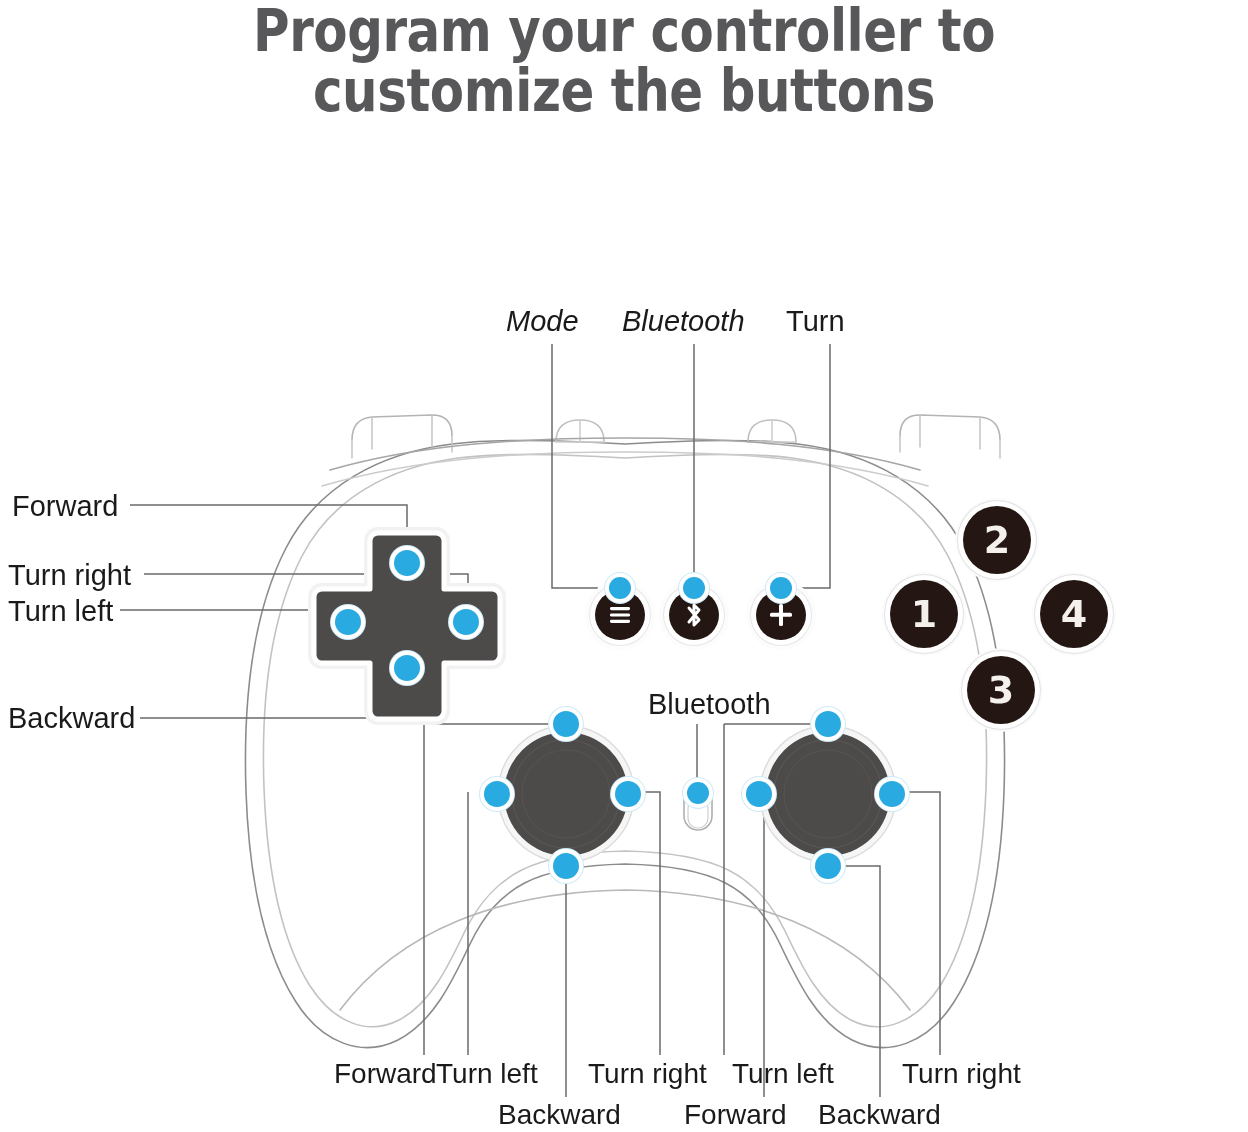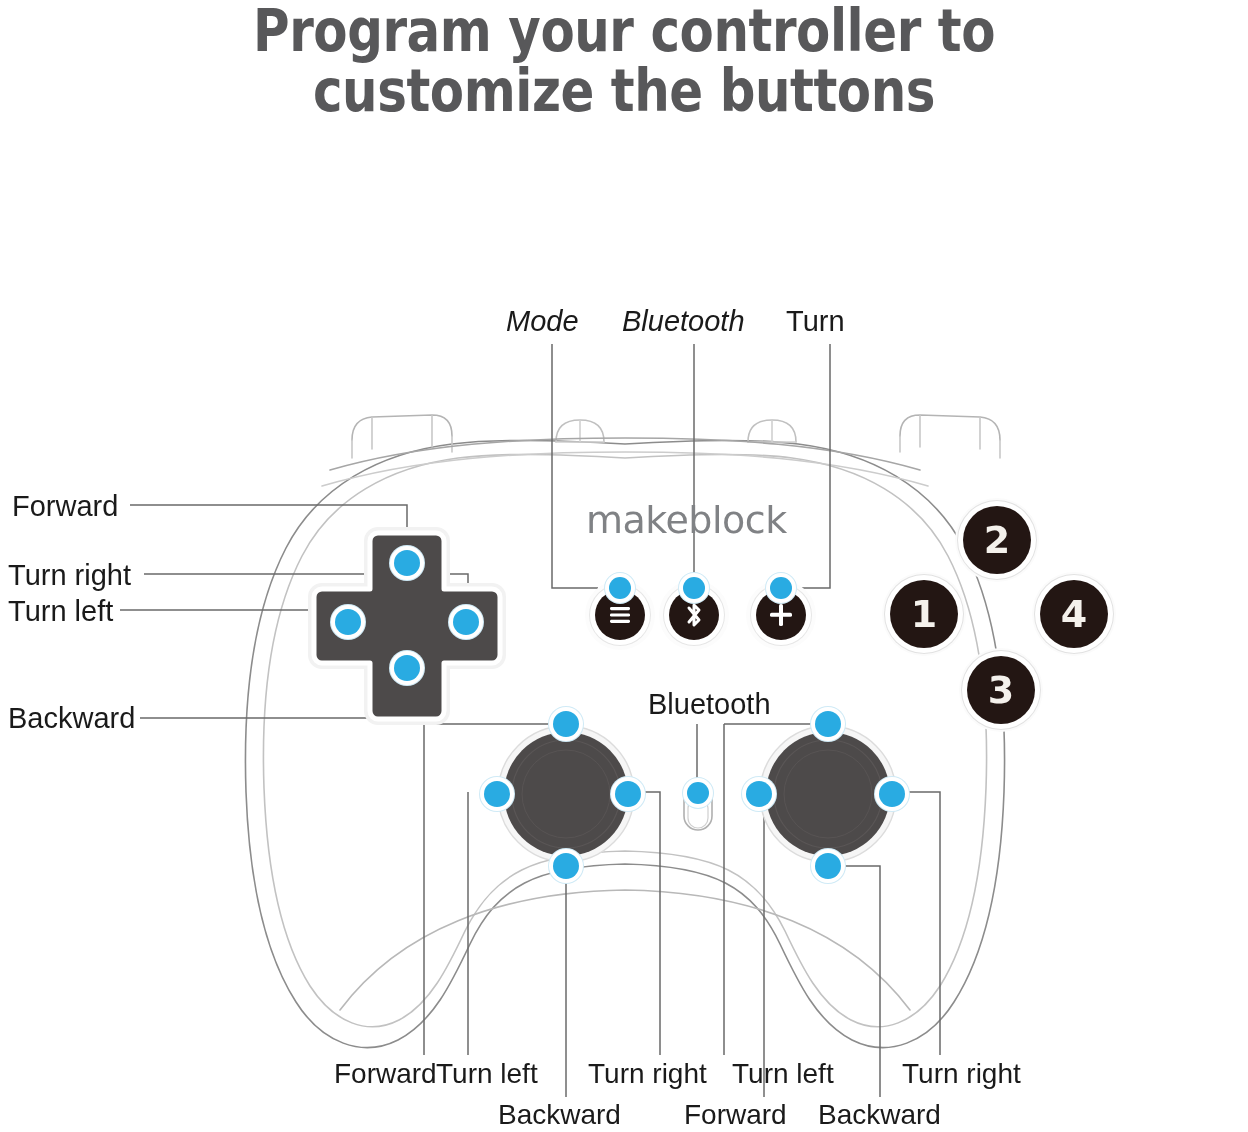--- a/index.html
+++ b/index.html
@@ -223,21 +223,20 @@
       <circle cx="828" cy="794" r="54" fill="none" stroke="#5a5656" stroke-width="1.2"></circle>
       <circle cx="828" cy="794" r="44" fill="none" stroke="#585454" stroke-width="1"></circle>
     </g>
 
     <g>
       <rect x="684" y="786" width="28" height="44" rx="14" ry="14" fill="#ffffff" stroke="#b0b0b0" stroke-width="1.6"></rect>
       <rect x="688" y="798" width="20" height="30" rx="10" ry="10" fill="none" stroke="#cfcfcf" stroke-width="1.2"></rect>
     </g>
   </svg>
 
-  <div class="wordmark">makeblock</div>
 
   <div class="lbl" style="left:506px; top:307px;font-style:italic;">Mode</div>
   <div class="lbl" style="left:622px; top:307px;font-style:italic;">Bluetooth</div>
   <div class="lbl" style="left:786px; top:307px;">Turn</div>
 
   <div class="topbtn" style="left:595px; top:590px;">
     <span>
       <svg width="26" height="20" viewBox="0 0 26 20">
         <rect x="3" y="2" width="20" height="3.2" rx="1.4" fill="#ffffff"></rect>
         <rect x="3" y="8.4" width="20" height="3.2" rx="1.4" fill="#ffffff"></rect>

